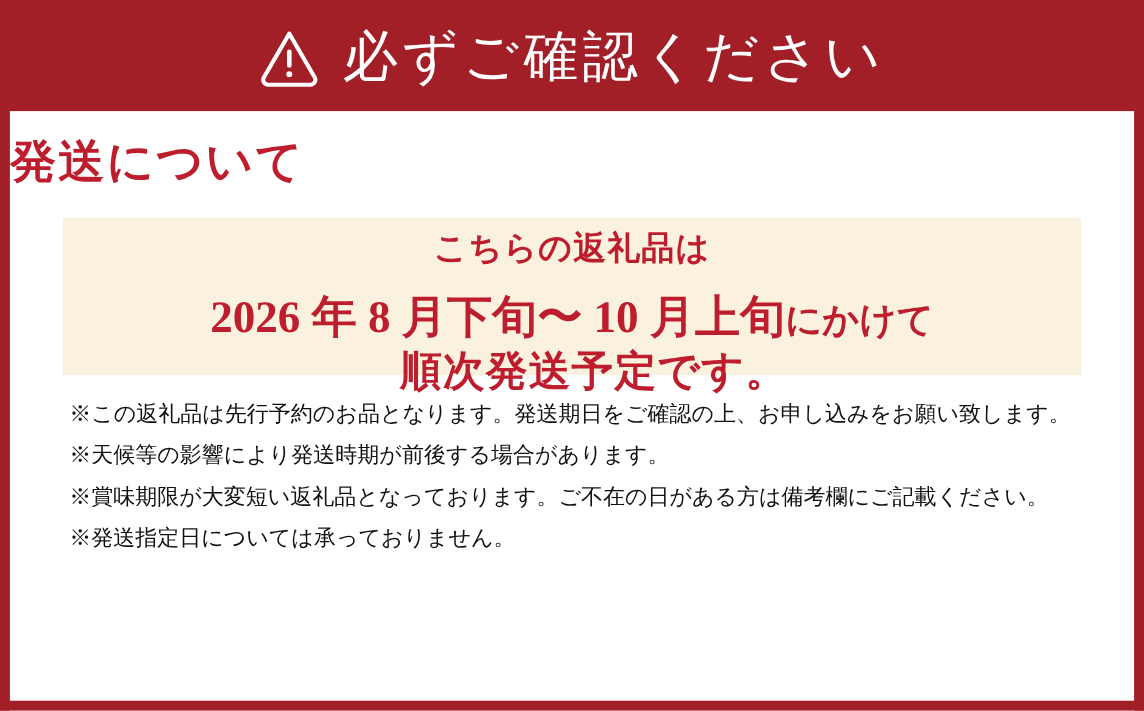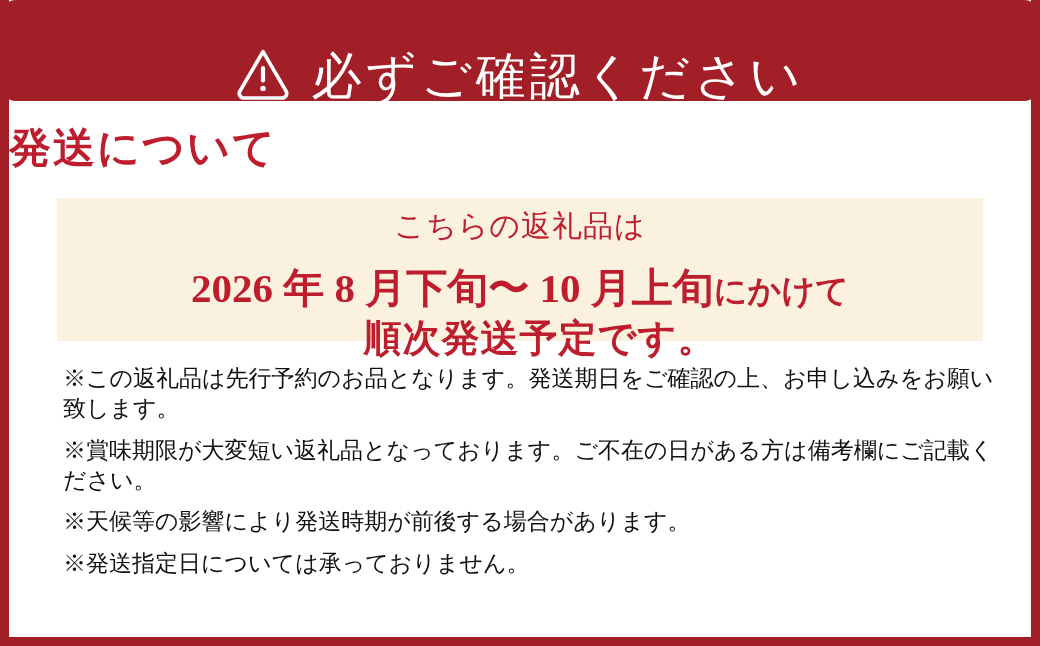--- a/index.html
+++ b/index.html
@@ -28,24 +28,23 @@
 
   
   .banner {
     position: absolute;
     left: -9px;
     top: 0;
     width: 1040px;
     height: 101px;
     background: #a21f27;
     display: flex;
-    align-items: flex-end;
+    align-items: center;
     justify-content: center;
     gap: 16px;
-    border-radius: 16px;
   }
   .warn-icon {
     display: block;
     width: 56px;
     height: 56px;
     flex: 0 0 auto;
     margin-top: 2px;
   }
   .banner-title {
     color: #ffffff;
@@ -79,21 +78,21 @@
     top: 198px;
     width: 926px;
     height: 143px;
     background: #faf2de;
     text-align: center;
     color: #be1d2d;
   }
   .hl-line1 {
     padding-top: 8px;
     font-size: 30px;
-    font-weight: 400;
+    font-weight: 700;
     letter-spacing: 1px;
     line-height: 1.3;
     text-align: center;
   }
   .hl-line2 {
     margin-top: 18px;
     font-size: 41px;
     font-weight: 700;
     letter-spacing: 0px;
     line-height: 1.25;
@@ -114,21 +113,21 @@
   
   .notes {
     position: absolute;
     left: 54px;
     top: 364px;
     width: 936px;
   }
   .note-item {
     color: #111111;
     font-family: "Liberation Serif", "DejaVu Serif", serif;
-    font-size: 23px;
+    font-size: 20px;
     font-weight: 400;
     line-height: 1.32;
     letter-spacing: 0px;
     margin-bottom: 11px;
     text-align: left;
   }
 </style>
 </head>
 <body>
 
@@ -146,18 +145,18 @@
   <div class="section-title">発送について</div>
 
   <div class="highlight-box">
     <div class="hl-line1">こちらの返礼品は</div>
     <div class="hl-line2"><span>2026 年 8 月下旬〜 10 月上旬</span><span class="hl-tail">にかけて</span></div>
     <div class="hl-line3">順次発送予定です。</div>
   </div>
 
   <div class="notes">
     <div class="note-item">※この返礼品は先行予約のお品となります。発送期日をご確認の上、お申し込みをお願い致します。</div>
+    <div class="note-item">※天候等の影響により発送時期が前後する場合があります。</div>
     <div class="note-item">※賞味期限が大変短い返礼品となっております。ご不在の日がある方は備考欄にご記載ください。</div>
-    <div class="note-item">※天候等の影響により発送時期が前後する場合があります。</div>
     <div class="note-item">※発送指定日については承っておりません。</div>
   </div>
 
 </div>
 
 </body></html>

